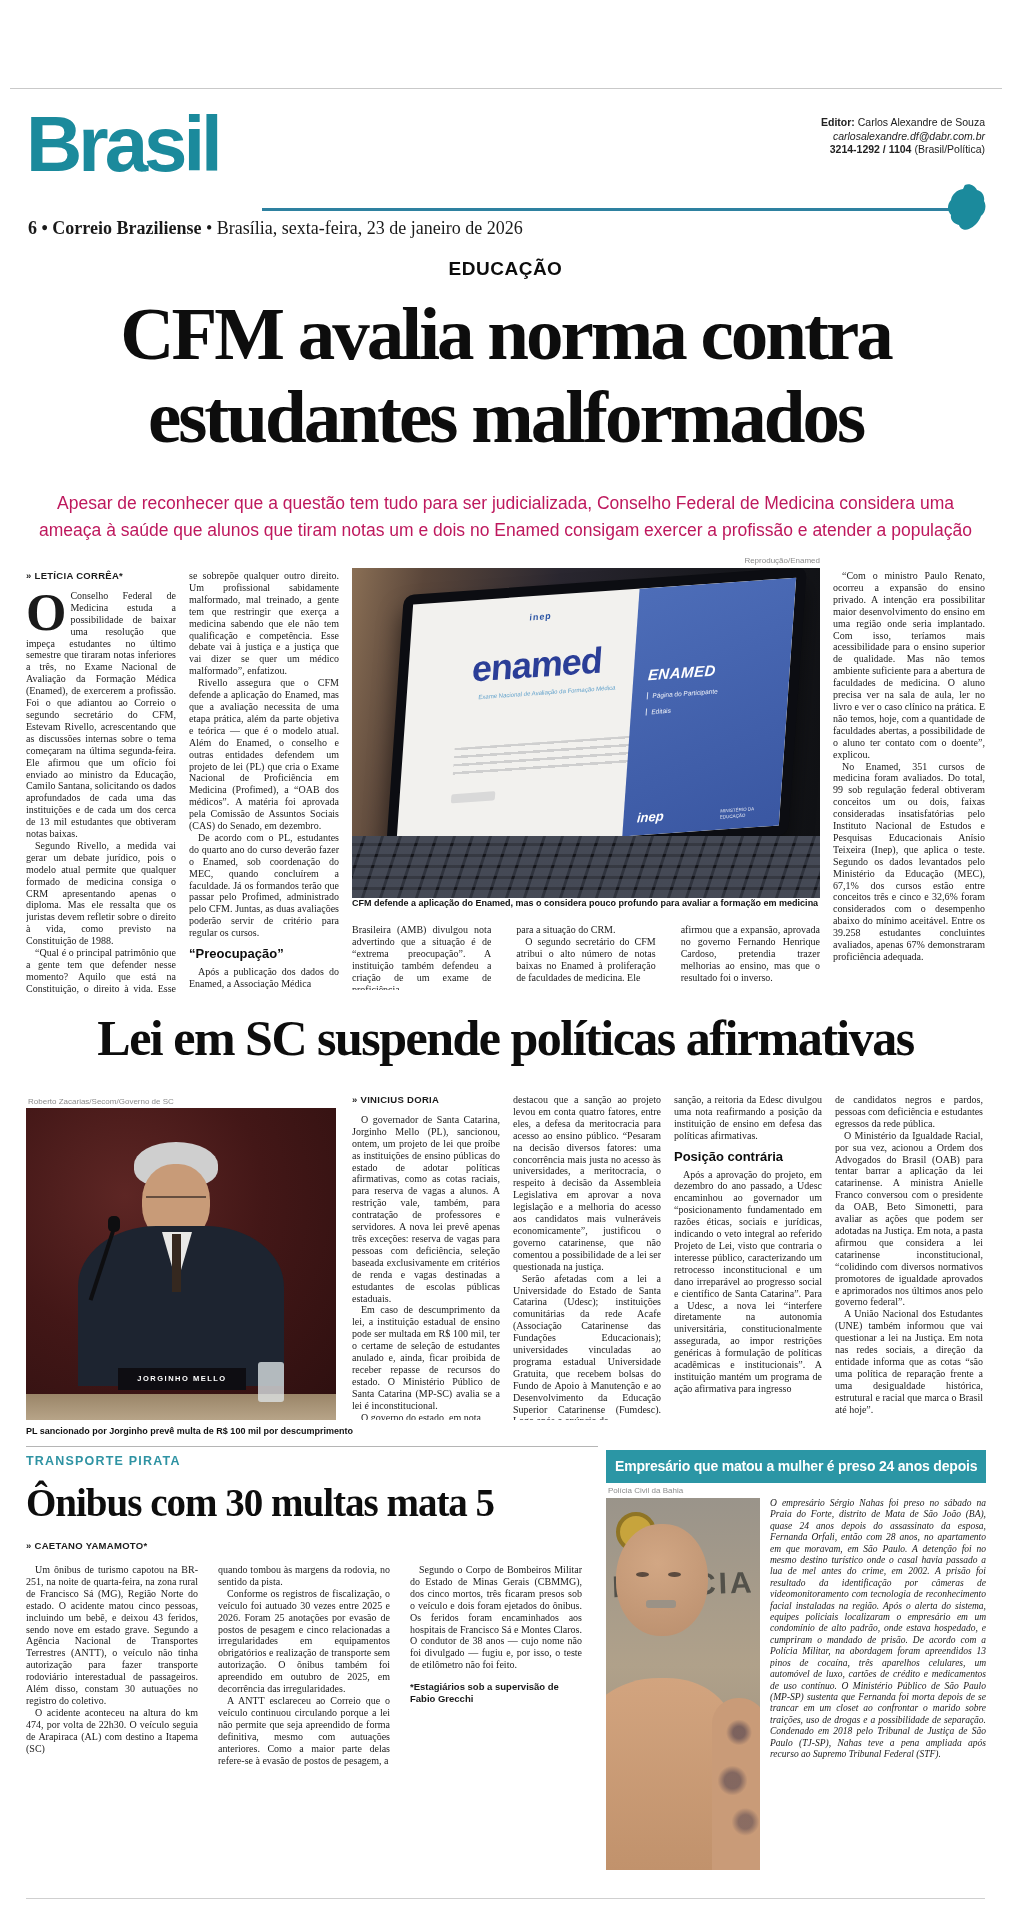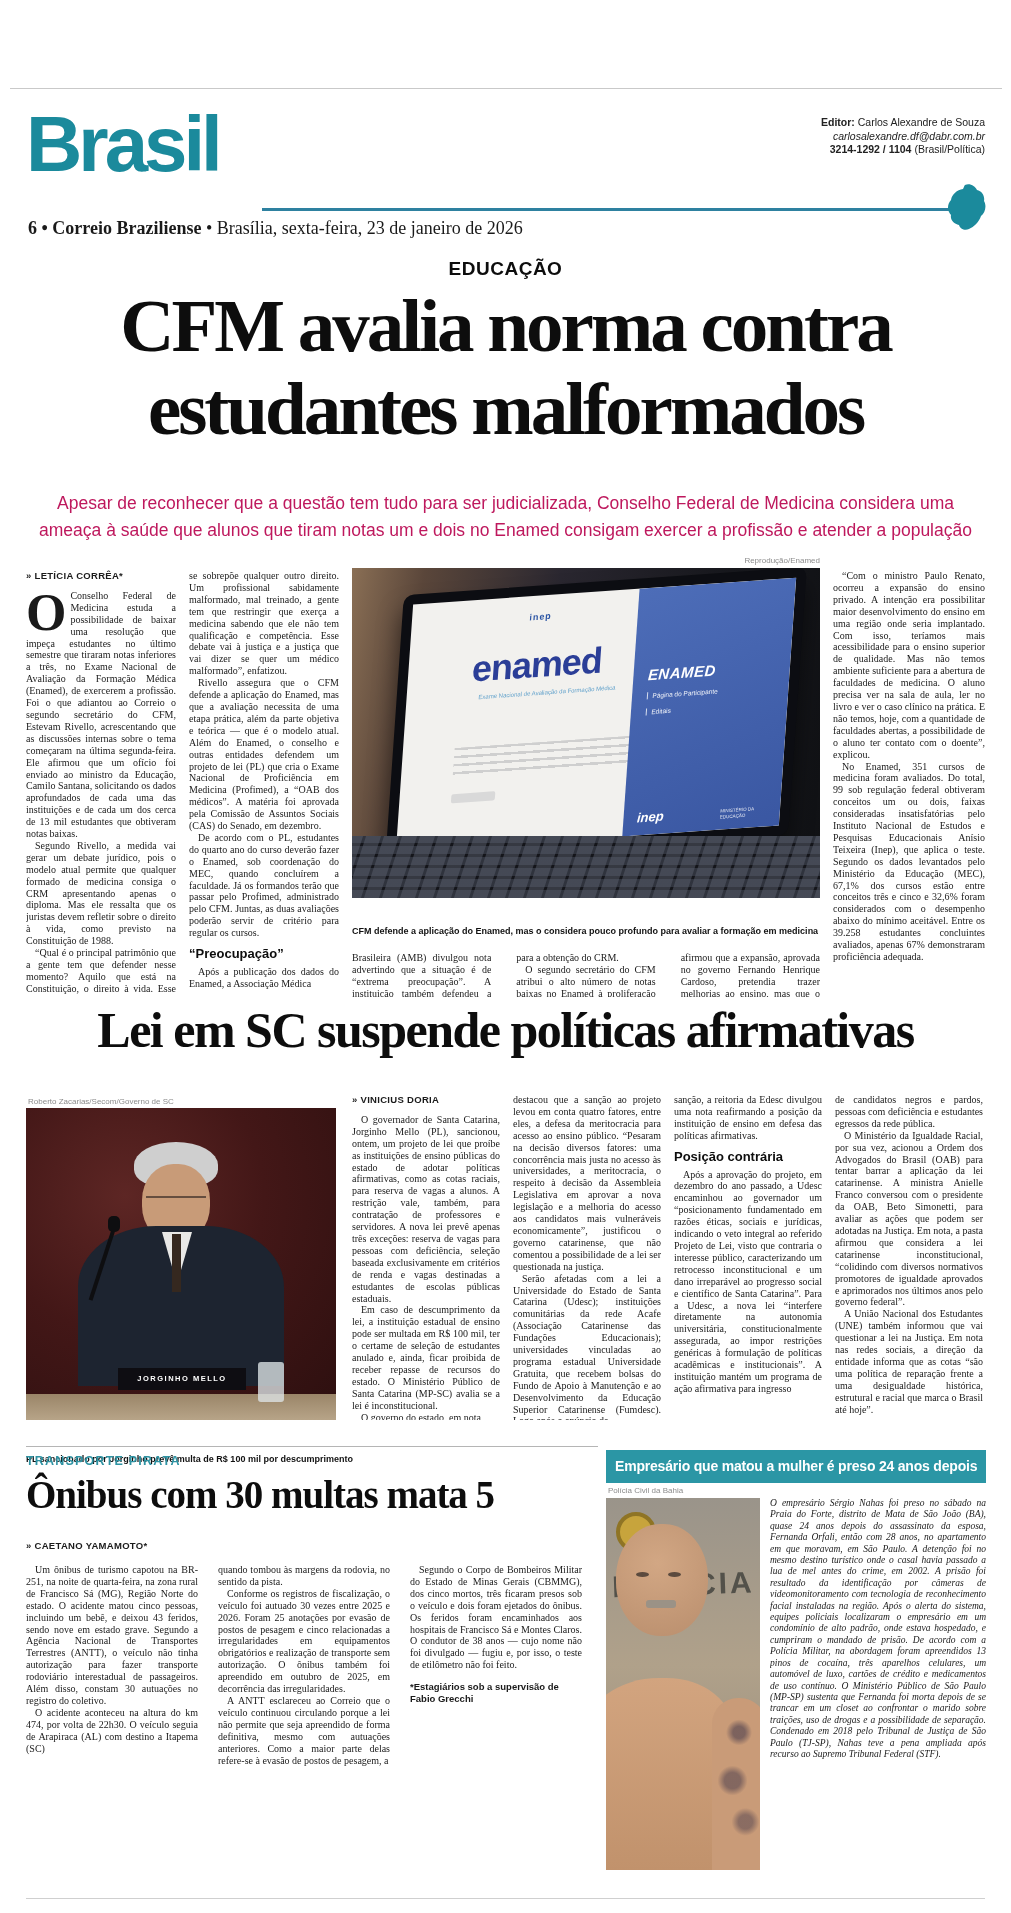--- a/index.html
+++ b/index.html
@@ -16,38 +16,38 @@
   .editor .b{font-weight:bold;}
   .editor .it{font-style:italic;}
   .rule-teal{left:262px;top:208px;width:700px;height:3px;background:#2e81a0;}
   .map-icon{left:944px;top:184px;width:46px;height:50px;}
   .folio{left:28px;top:218px;font-family:"Liberation Serif",serif;font-size:18px;color:#1a1a1a;}
   .folio .b{font-weight:bold;}
 
   
   .kicker-edu{left:0;top:258px;width:100%;text-align:center;font-family:"Liberation Sans",sans-serif;
               font-weight:bold;font-size:19px;letter-spacing:.5px;color:#0d0d0d;}
-  .hl{font-family:"Liberation Serif",serif;font-weight:700;color:#0d0d0d;}
+  .hl{font-family:"Liberation Serif",serif;font-weight:700;color:#0d0d0d;margin-top:8px;}
   .hl-main{left:0;top:284px;width:100%;text-align:center;font-size:75px;line-height:83px;letter-spacing:-3px;}
   .deck{left:30px;top:490px;width:951px;text-align:center;font-family:"Liberation Sans",sans-serif;
         font-size:17.5px;line-height:27px;color:#be185d;}
 
   
   .bodytxt{font-family:"Liberation Serif",serif;font-size:10px;line-height:11.9px;text-align:justify;
            color:#1a1a1a;hyphens:auto;}
   .bodytxt p{margin:0;}
   .bodytxt p.ind{text-indent:9px;}
   .byline{font-family:"Liberation Sans",sans-serif;font-weight:bold;font-size:9.5px;
           letter-spacing:.3px;color:#1a1a1a;margin-bottom:8px;}
   .subhead{font-family:"Liberation Sans",sans-serif;font-weight:bold;font-size:13px;margin:9px 0 6px;color:#0d0d0d;}
   .dropcap{float:left;font-family:"Liberation Serif",serif;font-weight:700;font-size:52px;
            line-height:42px;padding:2px 4px 0 0;}
   .credit{font-family:"Liberation Sans",sans-serif;font-size:8px;color:#8c8c8c;}
   .caption{font-family:"Liberation Sans",sans-serif;font-weight:bold;font-size:9px;color:#111;
-           white-space:nowrap;overflow:hidden;margin-top:28px;}
+           white-space:nowrap;overflow:hidden;}
   .footnote{font-family:"Liberation Sans",sans-serif;font-weight:bold;font-size:9.5px;margin-top:10px;text-align:left;}
 
   
   .cfm-grid{left:26px;top:556px;width:959px;height:441px;display:flex;gap:13px;}
   .cfm-col{width:150px;box-sizing:border-box;padding-top:14px;overflow:hidden;}
   .cfm-col.c6{width:152px;}
   .cfm-mid{width:468px;overflow:hidden;}
   .cfm-mid .credit{margin:0 0 3px 132px;text-align:right;}
   .mid-row{display:flex;gap:25px;margin-top:16px;height:66px;overflow:hidden;}
   .mid-col{width:147px;overflow:hidden;}
@@ -213,21 +213,21 @@
           </div>
         </div>
         <div class="keyboard"></div>
       </div>
       <div class="caption">CFM defende a aplicação do Enamed, mas o considera pouco profundo para avaliar a formação em medicina</div>
       <div class="mid-row">
         <div class="mid-col bodytxt">
           <p>Brasileira (AMB) divulgou nota advertindo que a situação é de “extrema preocupação”. A instituição também defendeu a criação de um exame de proficiência</p>
         </div>
         <div class="mid-col bodytxt">
-          <p>para a obtenção do CRM.</p>
+          <p>para a situação do CRM.</p>
           <p class="ind">O segundo secretário do CFM atribui o alto número de notas baixas no Enamed à proliferação de faculdades de medicina. Ele</p>
         </div>
         <div class="mid-col bodytxt">
           <p>afirmou que a expansão, aprovada no governo Fernando Henrique Cardoso, pretendia trazer melhorias ao ensino, mas que o resultado foi o inverso.</p>
         </div>
       </div>
     </div>
     <div class="cfm-col c6 bodytxt">
       <p class="ind">“Com o ministro Paulo Renato, ocorreu a expansão do ensino privado. A intenção era possibilitar maior desenvolvimento do ensino em uma região onde seria implantado. Com isso, teríamos mais acessibilidade para o ensino superior de qualidade. Mas não temos ambiente suficiente para a abertura de faculdades de medicina. O aluno precisa ver na sala de aula, ler no livro e ver o caso clínico na prática. E não temos, hoje, com a quantidade de faculdades abertas, a possibilidade de o aluno ter contato com o doente”, explicou.</p>
       <p class="ind">No Enamed, 351 cursos de medicina foram avaliados. Do total, 99 sob regulação federal obtiveram conceitos um ou dois, faixas consideradas insatisfatórias pelo Instituto Nacional de Estudos e Pesquisas Educacionais Anísio Teixeira (Inep), que aplica o teste. Segundo os dados levantados pelo Ministério da Educação (MEC), 67,1% dos cursos estão entre conceitos três e cinco e 32,6% foram considerados com o desempenho abaixo do mínimo aceitável. Entre os 39.258 estudantes concluintes avaliados, apenas 67% demonstraram proficiência adequada.</p>

